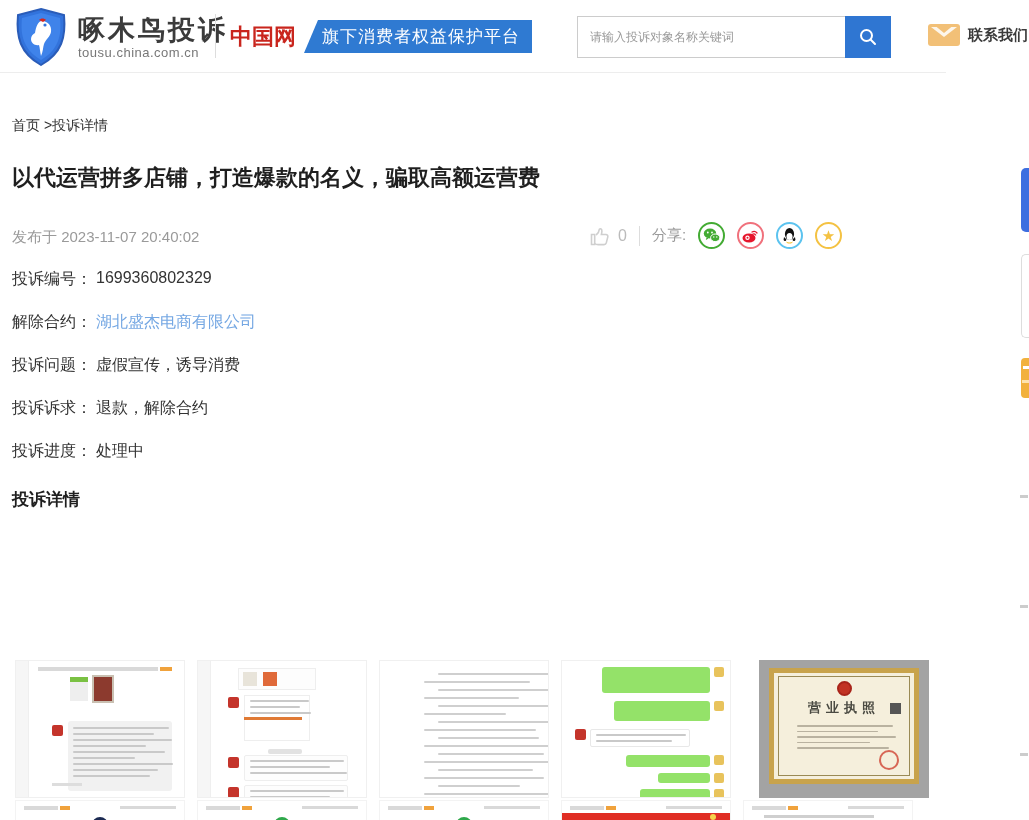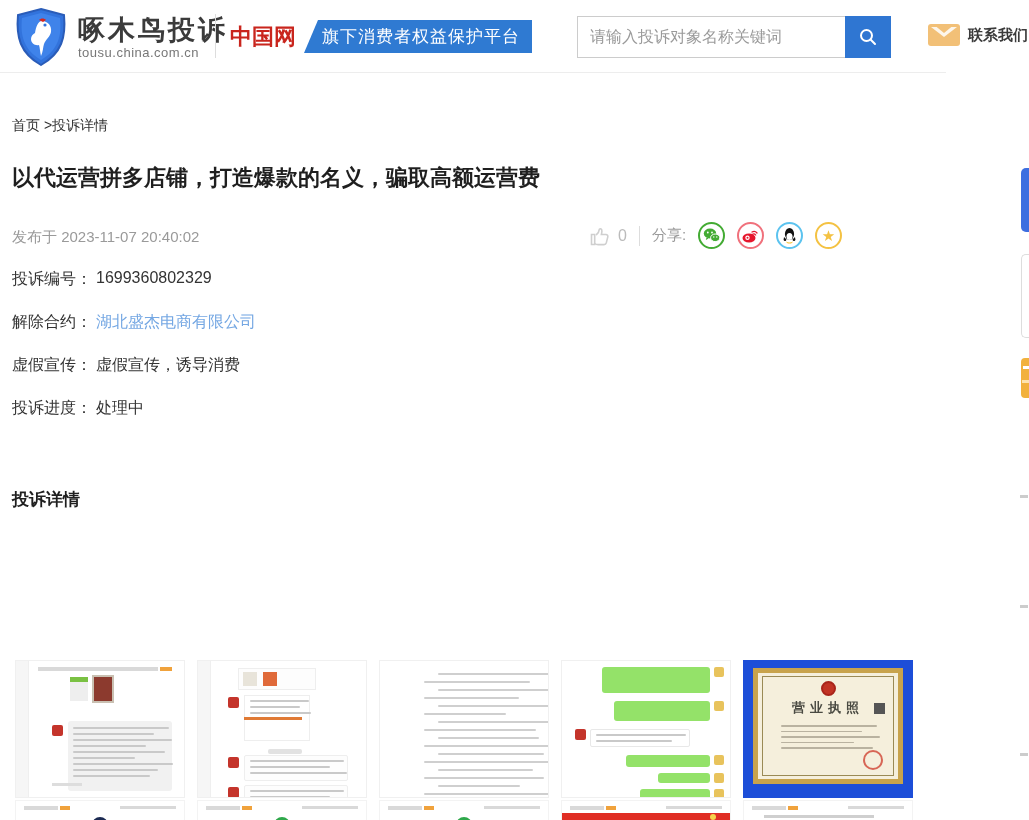--- a/index.html
+++ b/index.html
@@ -12,21 +12,21 @@
   .logo-wrap { position:absolute; left:12px; top:7px; display:flex; align-items:center; }
   .shield { width:58px; height:60px; }
   .brand-text { margin-left:8px; }
   .site-name { font-size:27px; font-weight:bold; color:#3b3b3b; letter-spacing:3px; line-height:30px; }
   .site-domain { font-size:13px; color:#777; margin-top:0; letter-spacing:.5px; }
   .head-divider { position:absolute; left:215px; top:14px; width:1px; height:44px; background:#ddd; }
   .badge { position:absolute; left:228px; top:20px; height:33px; display:flex; align-items:stretch; }
   .badge-logo { background:#fff; padding:0 8px 0 2px; display:flex; align-items:center; font-weight:bold; font-size:22px; color:#c9251d; font-family:"Liberation Serif","DejaVu Serif",serif; }
   .badge-banner { background:#2f7ad2; color:#fff; font-size:17px; display:flex; align-items:center; padding:0 12px 0 18px; clip-path:polygon(14px 0,100% 0,100% 100%,0 100%); letter-spacing:1px; }
   .search-wrap { position:absolute; left:577px; top:16px; display:flex; }
-  .search-input { width:268px; height:42px; border:1px solid #ccc; border-right:none; font-size:16px; padding:0 12px; color:#333; outline:none; }
+  .search-input { width:268px; height:42px; border:1px solid #ccc; border-right:none; font-size:12px; padding:0 12px; color:#333; outline:none; }
   .search-input::placeholder { color:#9a9a9a; }
   .search-btn { width:46px; height:42px; background:#2f76d2; border:none; display:flex; align-items:center; justify-content:center; cursor:pointer; }
   .contact { position:absolute; left:928px; top:24px; display:flex; align-items:center; white-space:nowrap; }
   .envelope { width:32px; height:22px; background:#f2c077; border-radius:3px; position:relative; margin-right:8px; }
   .envelope:before { content:""; position:absolute; left:3px; top:3px; border-left:13px solid transparent; border-right:13px solid transparent; border-top:10px solid #fff; opacity:.85; }
   .envelope:after { content:""; position:absolute; left:5px; top:0px; border-left:11px solid transparent; border-right:11px solid transparent; border-top:9px solid #f2c077; z-index:1; }
   .contact-label { font-size:15px; font-weight:bold; color:#3b3b3b; }
 
   
   .breadcrumb { position:absolute; left:12px; top:117px; font-size:14px; color:#333; }
@@ -91,21 +91,21 @@
   .t4-bub { position:absolute; border-radius:3px; background:#94e269; }
   .t4-av { position:absolute; width:10px; height:10px; background:#e8c35c; border-radius:2px; right:6px; }
   .t4-b1 { right:20px; top:6px; width:108px; height:26px; }
   .t4-b2 { right:20px; top:40px; width:96px; height:20px; }
   .t4-wb { position:absolute; left:28px; top:68px; width:100px; height:18px; background:#fff; border:1px solid #e8e8e8; border-radius:2px; }
   .t4-wav { position:absolute; left:13px; top:68px; width:11px; height:11px; background:#c4342b; border-radius:2px; }
   .t4-b3 { right:20px; top:94px; width:84px; height:12px; }
   .t4-b4 { right:20px; top:112px; width:52px; height:10px; }
   .t4-b5 { right:20px; top:128px; width:70px; height:10px; }
   
-  .t5 { background:#1d4ed8; border:none; }
+  .t5 { background:#a3a3a3; border:none;margin-left:16px; }
   .t5-frame { position:absolute; left:10px; top:8px; right:10px; bottom:14px; border:5px solid #c8a34c; background:#f5efdc; }
   .t5-paper { position:absolute; left:4px; top:3px; right:4px; bottom:3px; border:1px solid #9a8a55; display:flex; flex-direction:column; align-items:center; }
   .t5-emblem { width:15px; height:15px; border-radius:50%; background:#c23324; border:2px solid #a8241a; margin-top:4px; }
   .t5-title { font-size:13px; font-weight:bold; color:#4a4a42; letter-spacing:5px; margin-top:3px; white-space:nowrap; }
   .t5-qr { position:absolute; right:8px; top:26px; width:11px; height:11px; background:#555; }
   .t5-lines { width:80%; margin-top:4px; }
   .t5-lines .tl { height:1.5px; background:#b9b2a0; margin-top:4px; }
   .t5-stamp { position:absolute; right:10px; bottom:5px; width:20px; height:20px; border:2px solid #cf4433; border-radius:50%; opacity:.8; }
   
   .thumbs2 { position:absolute; left:15px; top:800px; display:flex; }
@@ -221,22 +221,26 @@
   <div class="fields">
     <div class="field-row">
       <span class="field-label">投诉编号：</span>
       <span class="field-value">1699360802329</span>
     </div>
     <div class="field-row">
       <span class="field-label">解除合约：</span>
       <span class="field-value link">湖北盛杰电商有限公司</span>
     </div>
     <div class="field-row">
-      <span class="field-label">虚假宣传：</span>
+      <span class="field-label">投诉问题：</span>
       <span class="field-value">虚假宣传，诱导消费</span>
+    </div>
+    <div class="field-row">
+      <span class="field-label">投诉诉求：</span>
+      <span class="field-value">退款，解除合约</span>
     </div>
     <div class="field-row">
       <span class="field-label">投诉进度：</span>
       <span class="field-value">处理中</span>
     </div>
   </div>
 
   <h2 class="detail-heading">投诉详情</h2>
 
   <div class="thumbs">

